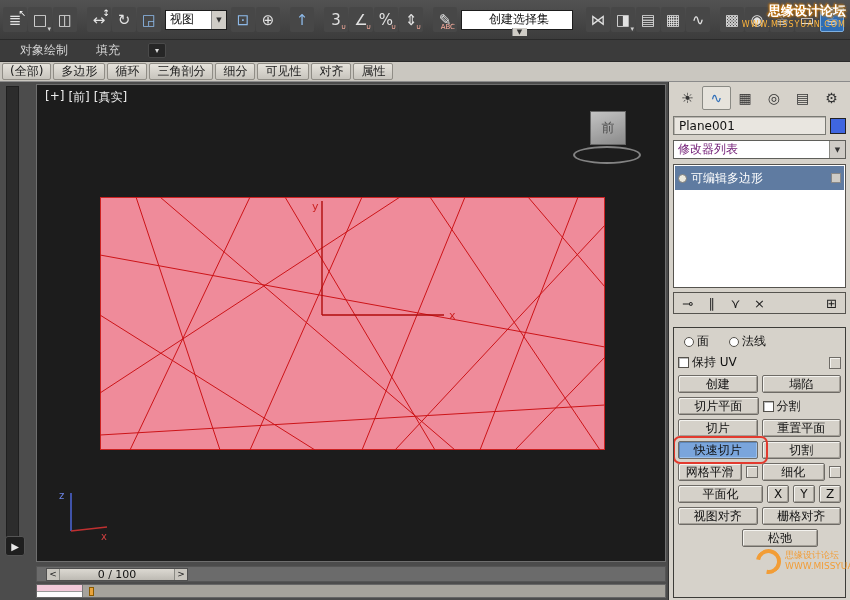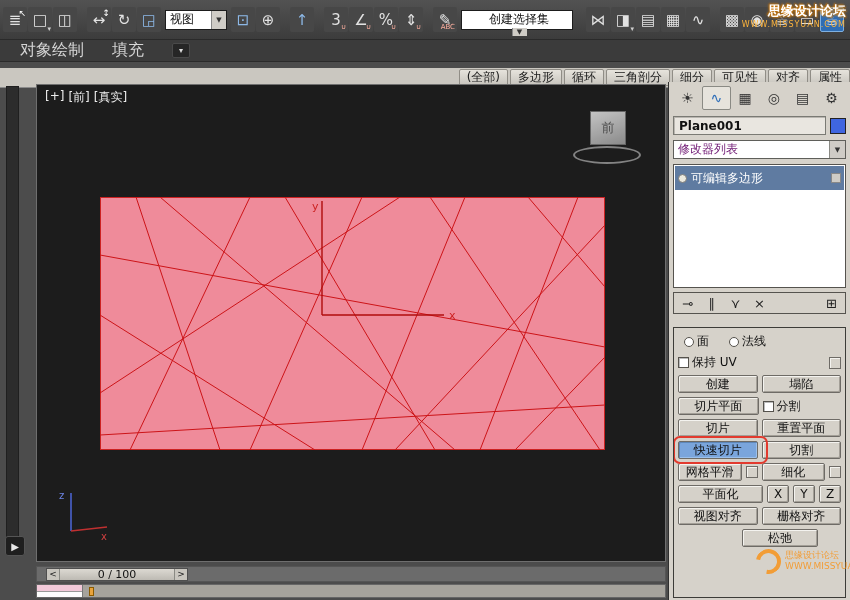--- a/index.html
+++ b/index.html
@@ -20,27 +20,27 @@
   .tb-gap{margin-left:9px;}
   .tb-dd{height:20px;background:#fff;border:1px solid #1d1d1d;display:flex;align-items:center;
     font-size:12px;color:#111;padding-left:4px;margin:0 3px;min-width:62px;justify-content:space-between;flex:0 0 auto;}
   .tb-dd.wide{min-width:112px;flex-direction:column;}
   .tb-dd .arrow{width:15px;height:100%;background:#cfccc6;border-left:1px solid #888;
     display:flex;align-items:center;justify-content:center;font-size:7px;color:#333;}
 
   
   .ribbon-min{position:absolute;left:0;top:40px;width:850px;height:22px;background:#3b3b3b;
     display:flex;align-items:center;gap:28px;padding-left:20px;color:#d5d5d5;border-bottom:1px solid #2a2a2a;}
-  .rtab-min{font-size:16px;cursor:default;}
+  .rtab-min{font-size:12px;cursor:default;}
   .collapse-btn{width:18px;height:15px;background:#262626;border:1px solid #4a4a4a;color:#ddd;
     font-size:8px;display:flex;align-items:center;justify-content:center;border-radius:2px;}
 
   
-  .ribbon-tools{position:absolute;left:0;top:68px;width:850px;height:20px;background:#cac7c0;
-    display:flex;align-items:center;gap:2px;padding-left:2px;border-bottom:1px solid #8b8b8b;justify-content:flex-end;}
+  .ribbon-tools{position:absolute;left:0;top:62px;width:850px;height:20px;background:#cac7c0;
+    display:flex;align-items:center;gap:2px;padding-left:2px;border-bottom:1px solid #8b8b8b;}
   .rtab{height:17px;padding:0 7px;background:linear-gradient(#e6e3dc,#c7c4bd);border:1px solid #908d86;
     border-radius:2px;font-size:12px;color:#1a1a1a;display:flex;align-items:center;}
 
   
   .left-strip{position:absolute;left:6px;top:86px;width:13px;height:468px;background:#2c2c2c;border:1px solid #1f1f1f;}
   .mini-curve-btn{position:absolute;left:5px;top:536px;width:20px;height:20px;background:#1f1f1f;color:#e8e8e8;
     border:1px solid #555;border-radius:3px;font-size:10px;display:flex;align-items:center;justify-content:center;}
 
   .viewport{position:absolute;left:36px;top:84px;width:630px;height:478px;background:#1c1c1c;border:1px solid #6f6f6f;}
   .vp-label{position:absolute;left:8px;top:4px;color:#ececec;font-size:12px;display:flex;gap:4px;z-index:5;}
@@ -53,21 +53,21 @@
 
   .tripod{position:absolute;left:18px;bottom:16px;width:62px;height:60px;}
 
   
   .cmd-panel{position:absolute;left:668px;top:82px;width:182px;height:518px;background:#d6d2ca;
     border-left:1px solid #2f2f2f;padding:2px 4px;display:flex;flex-direction:column;}
   .panel-tabs{display:flex;height:24px;margin:2px 0 4px;}
   .ptab{flex:1;display:flex;align-items:center;justify-content:center;font-size:14px;color:#333;
     border:1px solid transparent;border-radius:2px;}
   .ptab.active{background:#e6e3dc;border-color:#8a8a84;color:#2b6cb8;}
-  .name-row{display:flex;align-items:center;gap:4px;margin:2px 0;font-weight:bold;}
+  .name-row{display:flex;align-items:center;gap:4px;margin:2px 0;}
   .name-field{flex:1;height:19px;background:#e9e6e0;border:1px solid #7a7a74;box-shadow:inset 1px 1px 0 #b9b6b0;
     display:flex;align-items:center;padding-left:5px;color:#111;}
   .color-swatch{width:16px;height:16px;border:1px solid #222;}
   .mod-list{display:flex;height:19px;border:1px solid #5f5f5a;background:#fff;align-items:center;margin:3px 0;}
   .mod-list .lbl{flex:1;padding-left:4px;color:#701a75;}
   .mod-list .dd{width:16px;height:100%;background:#cfccc6;border-left:1px solid #8a8a84;
     font-size:7px;display:flex;align-items:center;justify-content:center;color:#333;}
   .stack{height:124px;background:#fff;border:1px solid #55534e;margin:2px 0;padding:1px;overflow:hidden;}
   .stack-row{height:18px;display:flex;align-items:center;gap:4px;padding:12px 3px;color:#111;}
   .stack-row.selected{background:var(--stacksel,#5f7ba1);color:#fff;}

